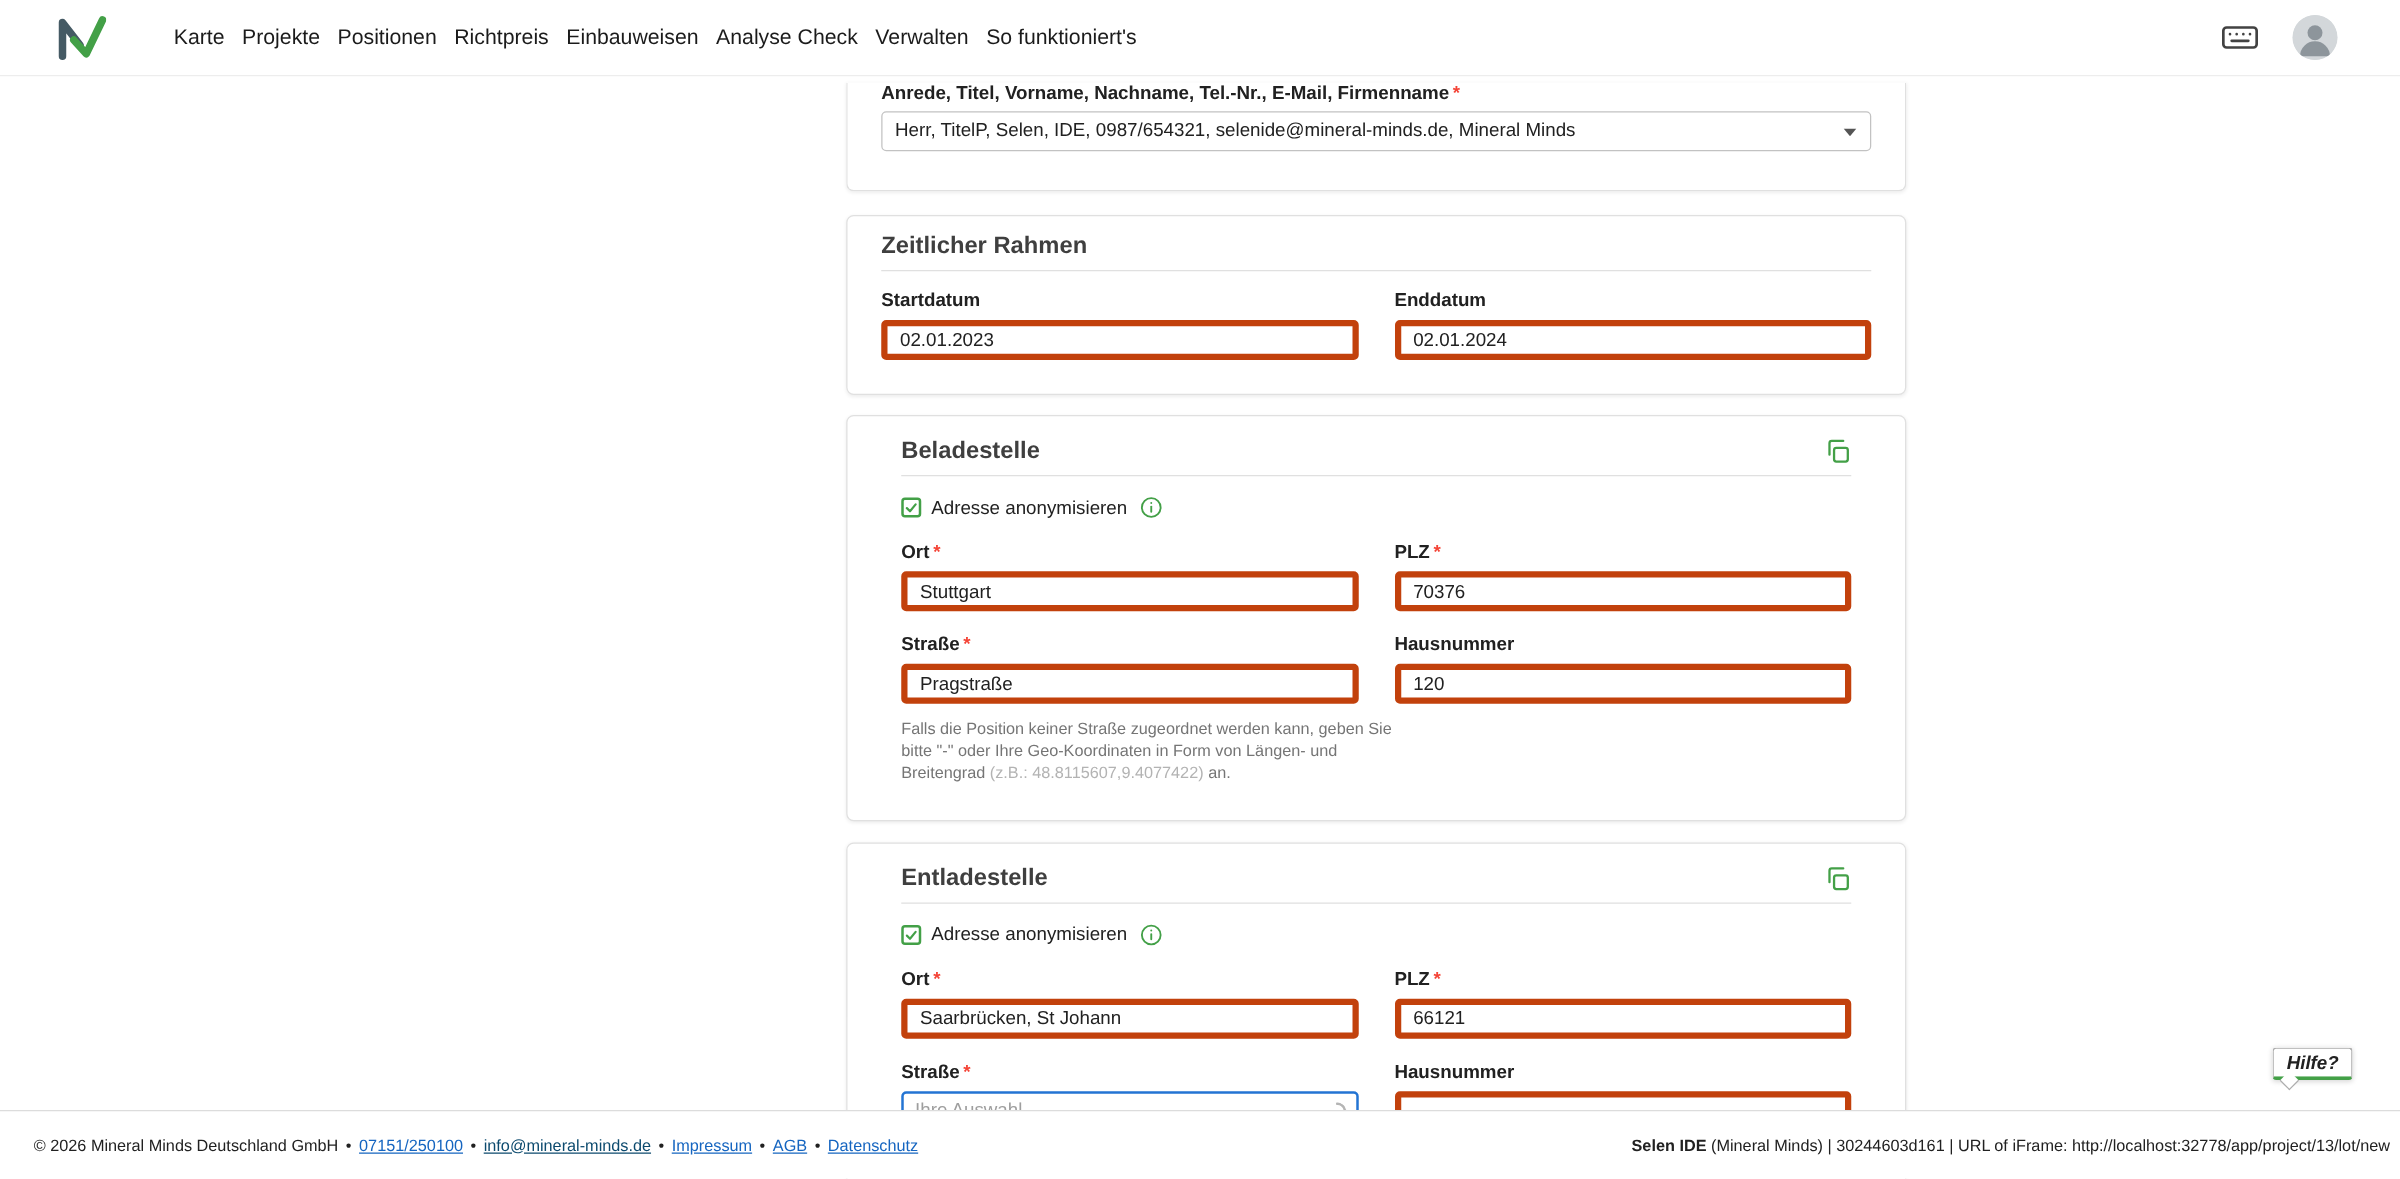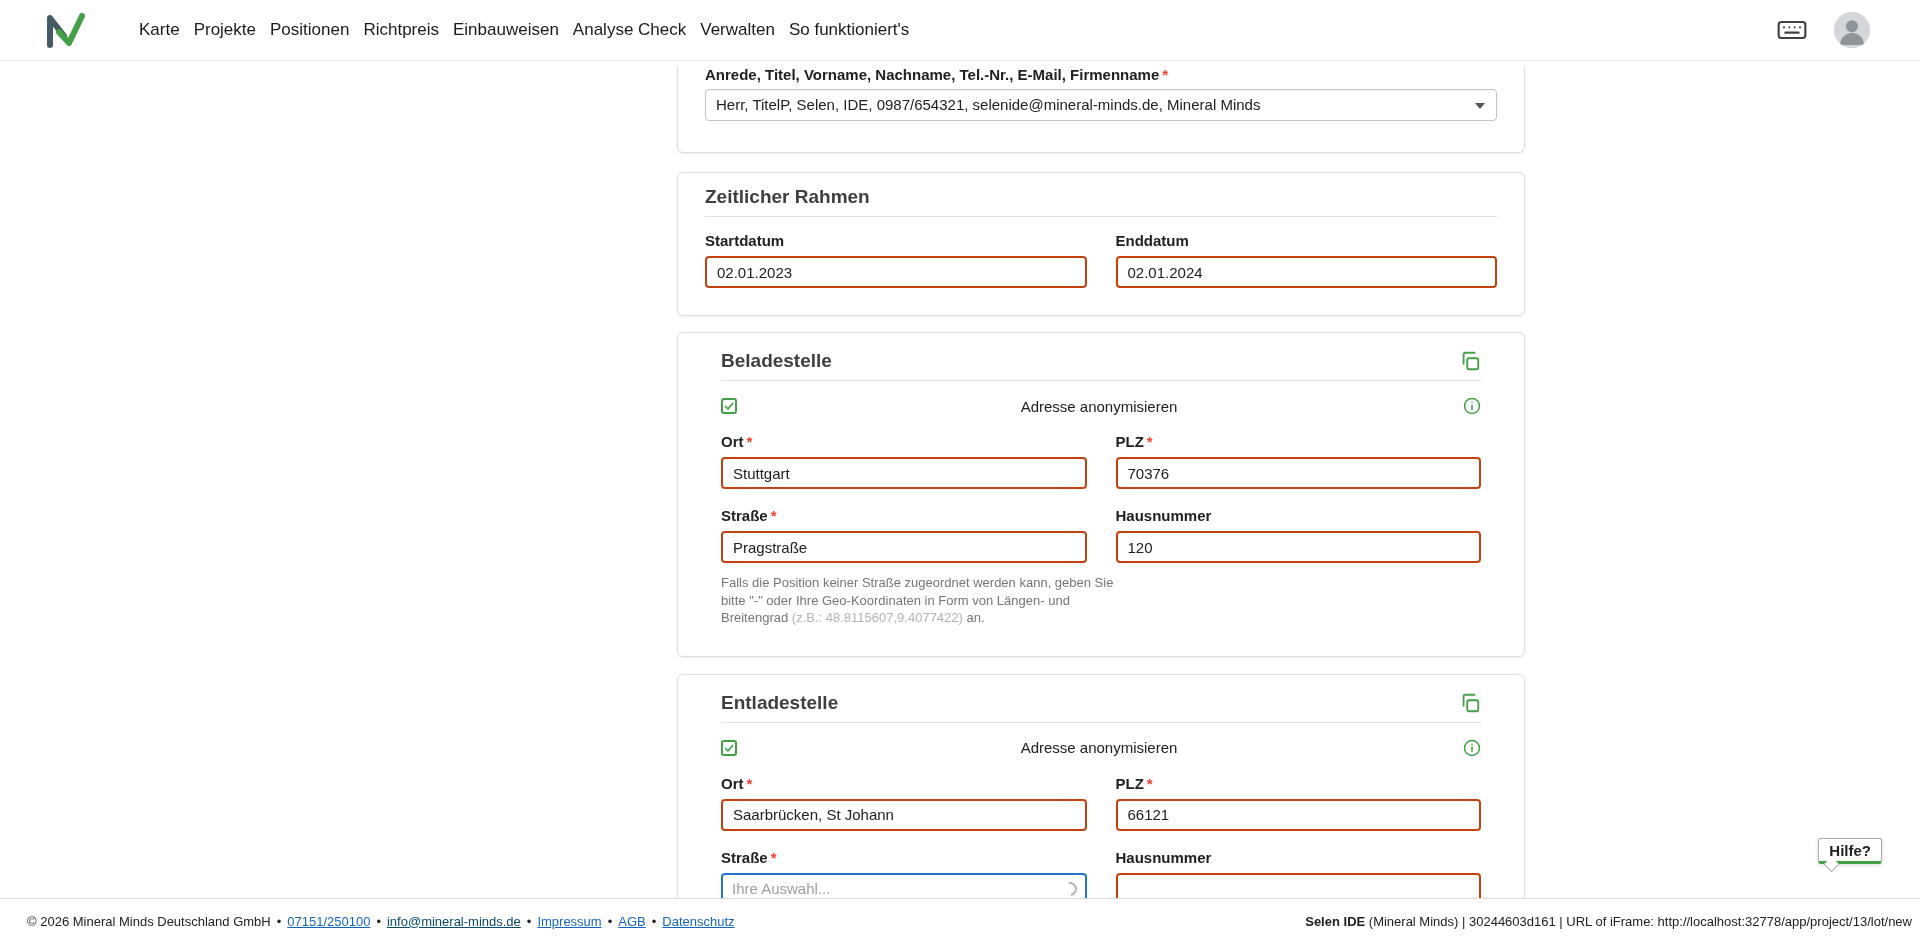--- a/index.html
+++ b/index.html
@@ -33,21 +33,21 @@
   .card-head { display:flex; justify-content:space-between; align-items:center; }
   .card-title { font-size:19px; font-weight:700; color:#3f3f3f; line-height:22px; }
   .hr { border:none; border-top:1px solid #e0e0e0; margin-top:8px; }
   .copy-btn { width:22px; height:22px; cursor:pointer; background:none; border:none; padding:0; }
 
   .grid2 { display:grid; grid-template-columns:1fr 1fr; column-gap:29px; }
   .field-label { display:block; font-size:15px; font-weight:700; color:#212121; line-height:18px; margin-bottom:6px; }
   .req { color:#f44336; font-weight:700; margin-left:3px; }
   .input-wrap { position:relative; }
   input.tb {
-    width:100%; height:32px; border:2px solid #c2410c; border-radius:4px;
+    width:100%; height:32px; border:5px solid #c2410c; border-radius:4px;
     padding:0 10px; font-size:15px; color:#212121; background:#fff;
     font-family:"Liberation Sans", sans-serif; outline:none;
   }
   input.tb::placeholder { color:#9e9e9e; }
   input.tb.focused { border:2px solid #2374d3; padding:0 28px 0 9px; }
   .spinner {
     position:absolute; right:10px; top:9px; width:14px; height:14px;
     border-radius:50%; border:2px solid #b5b5b5;
     border-bottom-color:transparent; border-left-color:transparent;
     transform:rotate(35deg);
@@ -57,21 +57,21 @@
     position:relative; width:100%; height:32px; border:1px solid #c2c2c2; border-radius:4px;
     background:#fff; font-size:15px; color:#212121; line-height:30px;
     padding:0 30px 0 10px; cursor:pointer; white-space:nowrap; overflow:hidden;
   }
   .caret {
     position:absolute; right:11px; top:13px; width:0; height:0;
     border-left:5px solid transparent; border-right:5px solid transparent;
     border-top:6px solid #555;
   }
 
-  .checkbox-row { display:flex; align-items:center; gap:8px; margin-top:16px;justify-content:space-between; }
+  .checkbox-row { display:flex; align-items:center; gap:8px; margin-top:16px; }
   .checkbox {
     width:16px; height:16px; border:2px solid #43a047; border-radius:3px;
     background:#fff; display:flex; align-items:center; justify-content:center; cursor:pointer;
   }
   .checkbox svg { width:14px; height:14px; }
   .cb-label { font-size:15px; color:#212121; }
   .info-icon { width:18px; height:18px; cursor:pointer; margin-left:2px; }
 
   .hint { margin-top:11px; width:402px; font-size:13px; line-height:17.5px; color:#757575; }
   .hint .hint-ex { color:#b3b3b3; }
@@ -85,31 +85,31 @@
   .card-timeframe { margin-top:19px; padding:13px 27px 27px; }
   .card-timeframe .grid2 { margin-top:15px; }
   .card-belade { margin-top:16px; }
   .card-entlade { margin-top:17px; padding-bottom:60px; }
 
   
   .help-bubble {
     position:absolute; right:38px; bottom:79px; z-index:25;
     background:#fff; border:1px solid #adadad; border-bottom:3px solid #43a047;
     border-radius:3px; padding:3px 10px 2px; font-size:15px; font-weight:700;
-    color:#212121; box-shadow:0 1px 4px rgba(0,0,0,0.15); cursor:pointer;
+    color:#212121; box-shadow:0 1px 4px rgba(0,0,0,0.15); cursor:pointer;font-style:italic;
   }
   .help-bubble::after {
     content:""; position:absolute; left:7px; bottom:-9px; width:10px; height:10px;
     background:#fff; border-left:1px solid #adadad; border-bottom:1px solid #adadad;
     transform:rotate(-45deg);
   }
 
   
   .footer {
-    position:absolute; left:0; right:0; bottom:0; height:45px; z-index:30;
+    position:absolute; left:0; right:0; bottom:0; height:55px; z-index:30;
     background:#fff; border-top:1px solid #dcdcdc;
     display:flex; align-items:center; justify-content:space-between;
     padding:0 8px 0 27px; font-size:13px; color:#212121;
   }
   .footer-left { display:flex; align-items:center; gap:6px; white-space:nowrap; }
   .footer a { text-decoration:underline; cursor:pointer; }
   .link-blue { color:#1565c0; }
   .link-green { color:#0c4a6e; }
   .sep { color:#212121; }
   .footer-right { white-space:nowrap; }

